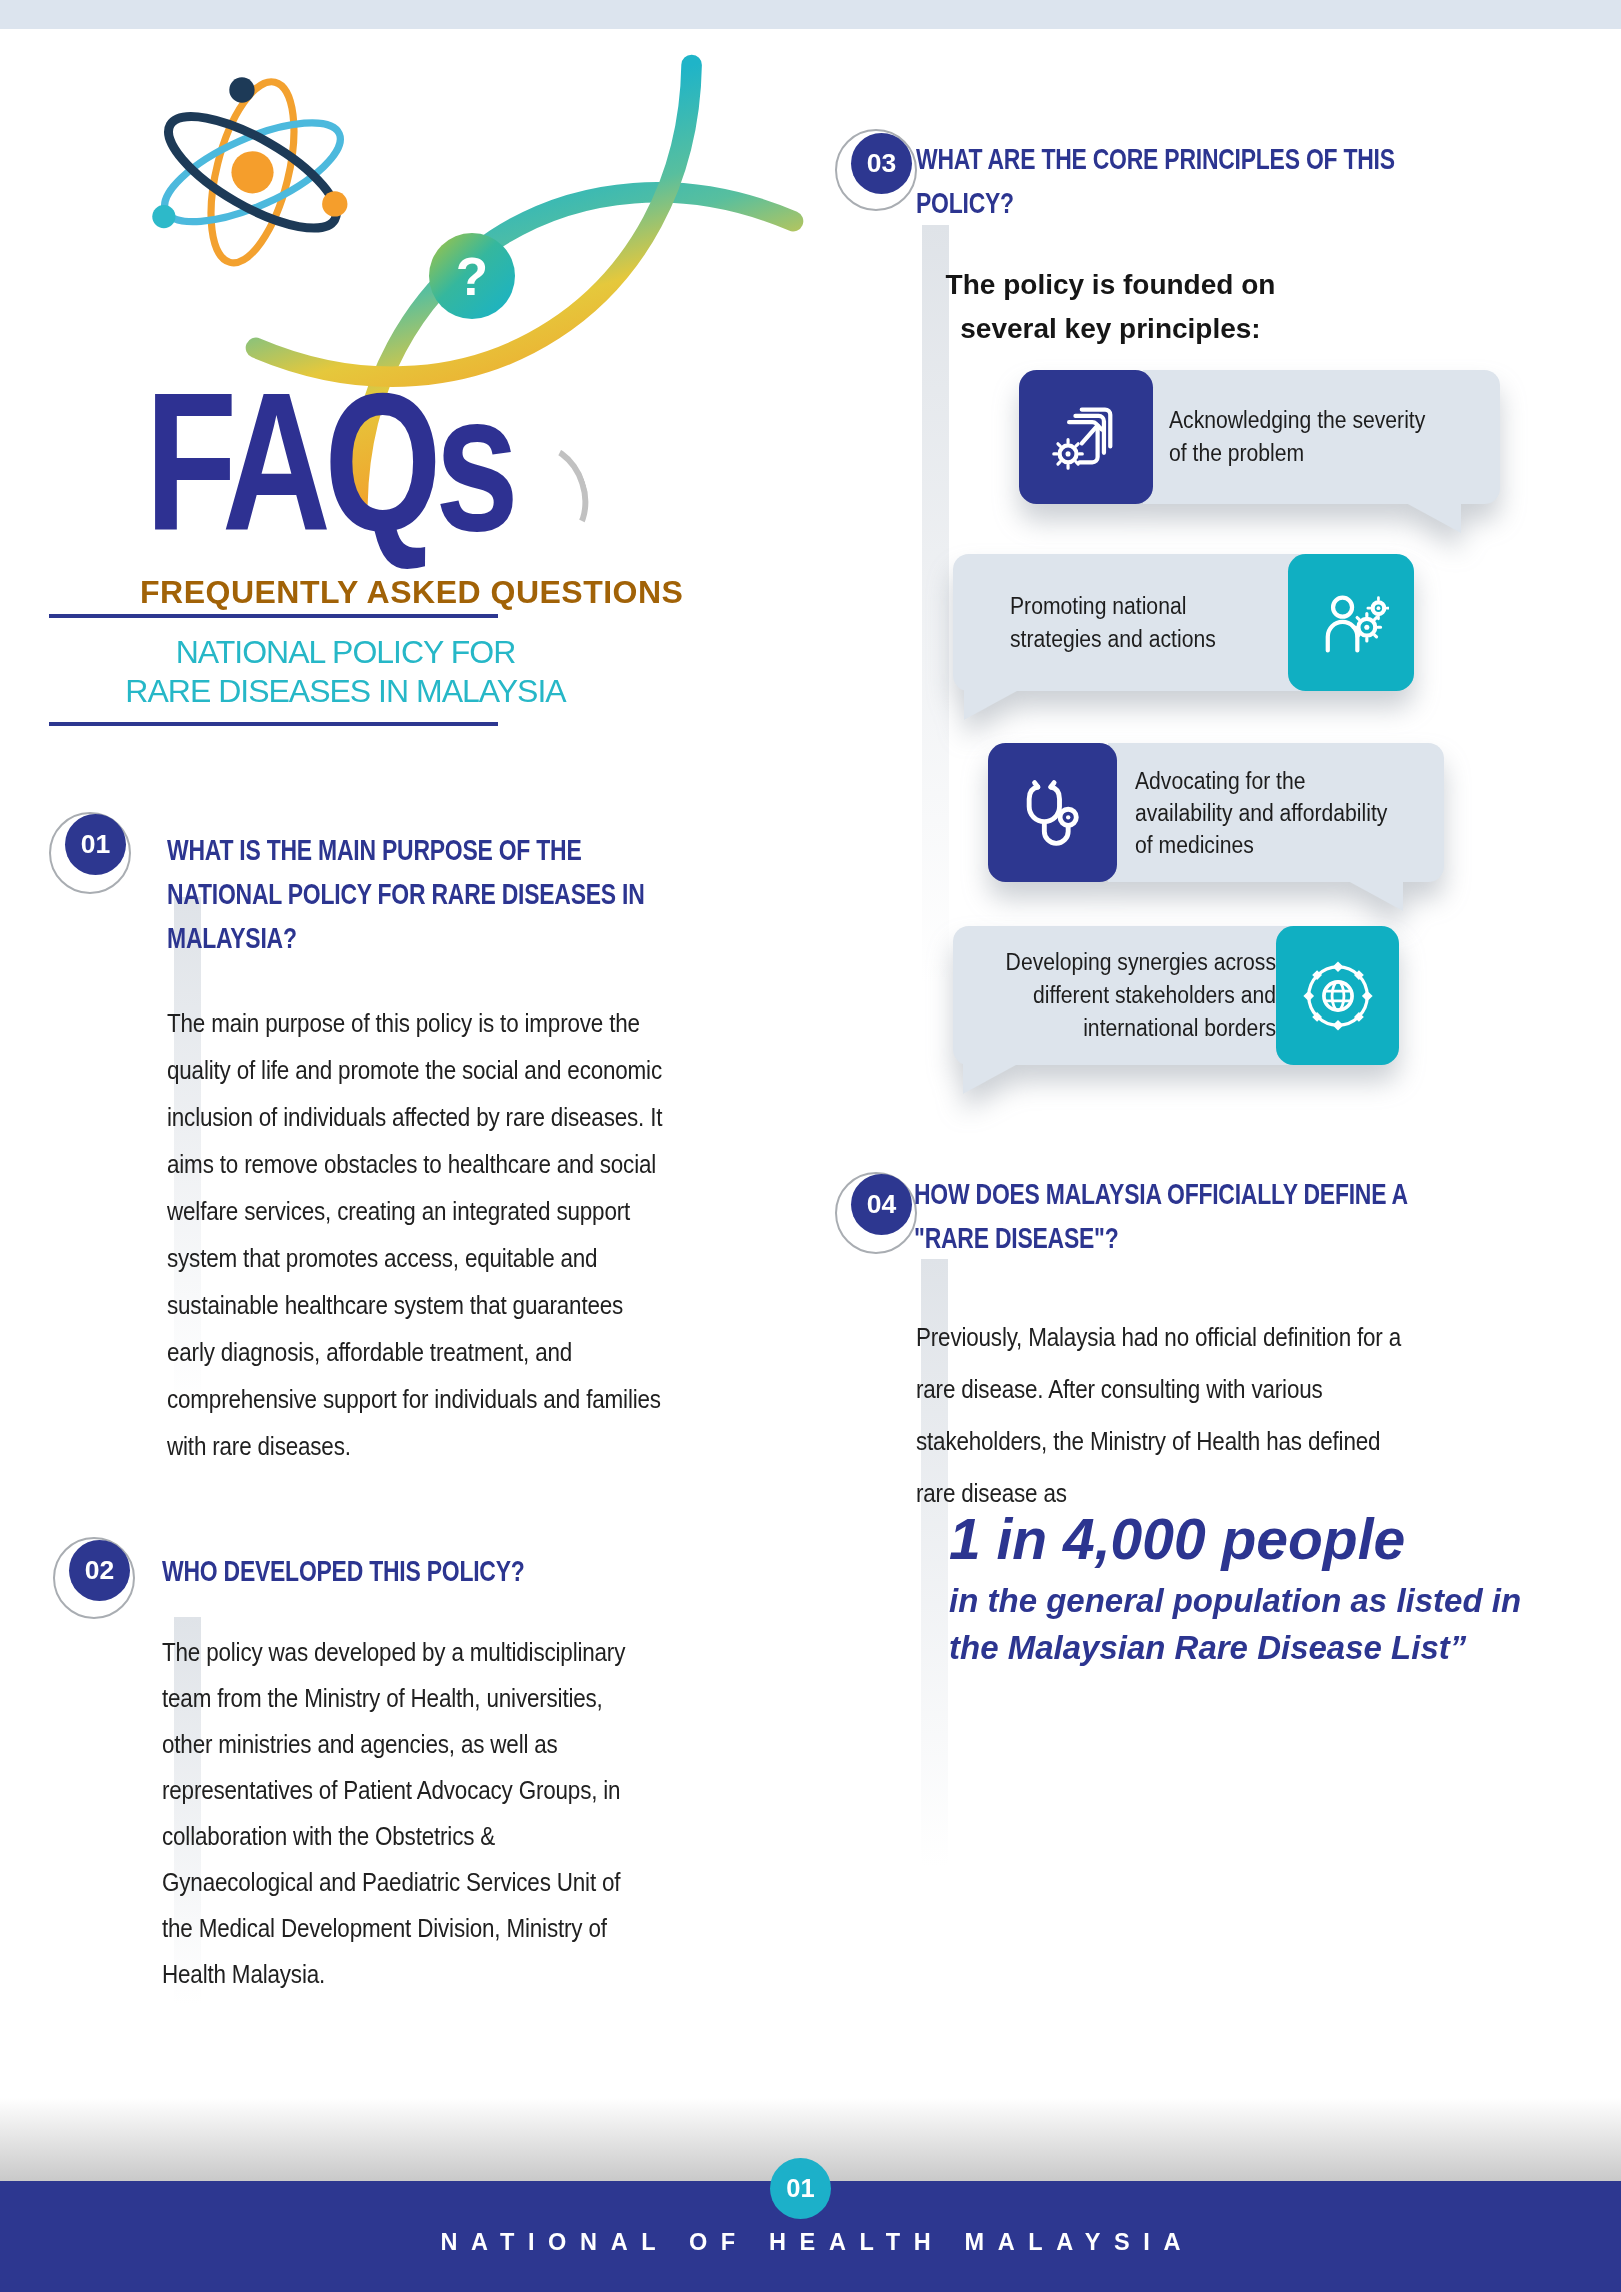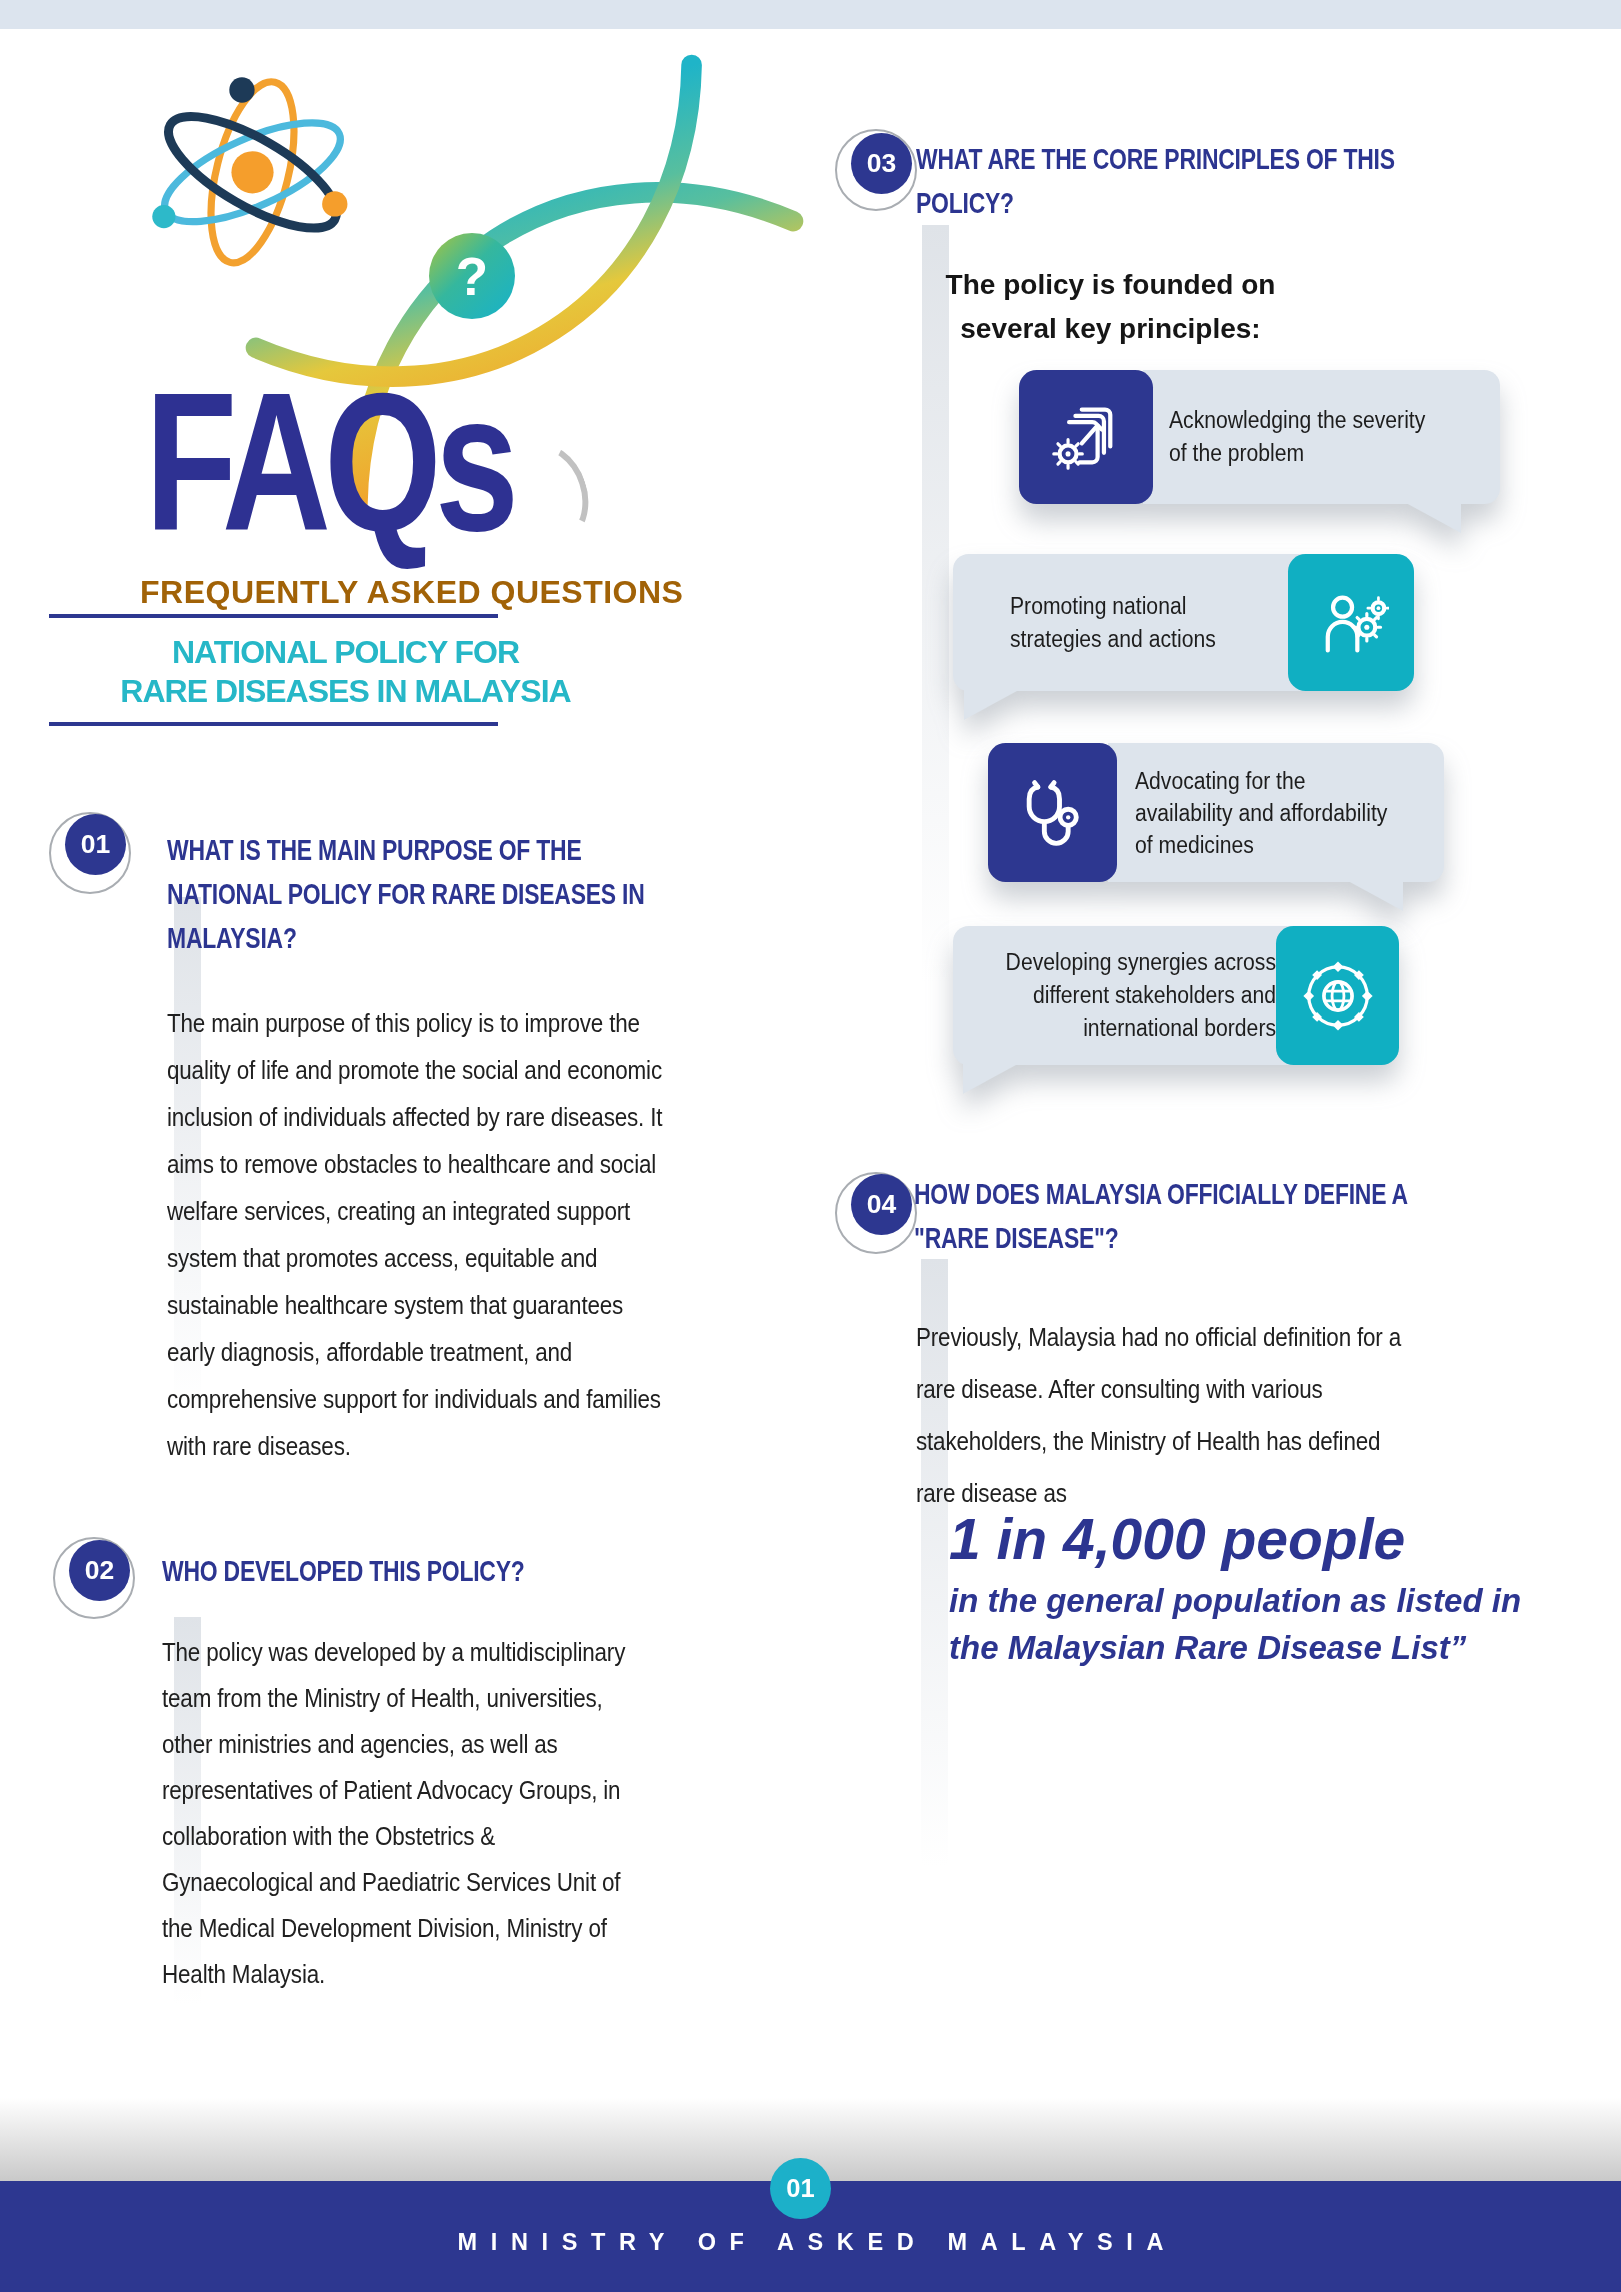--- a/index.html
+++ b/index.html
@@ -28,21 +28,21 @@
     left:510px;top:443px;width:65px;height:90px;border:6.9px solid transparent;
     border-right-color:#b7b7b7;border-radius:50%;transform:rotate(-18deg);opacity:.85;z-index:1;
   }
   .faq-sub{
     left:140px;top:574px;font-size:32px;font-weight:bold;color:#a16207;
     letter-spacing:0.5px;white-space:nowrap;
   }
   .rule{left:49px;width:449px;height:3.9px;background:#2d3790;}
   .rule1{top:614px;} .rule2{top:722px;}
   .policy{
-    left:81px;width:529px;text-align:center;color:#26b7c7;font-weight:bold;
+    left:81px;width:529px;text-align:center;color:#26b7c7;font-weight:normal;
     font-size:32px;line-height:39px;letter-spacing:-1px;white-space:nowrap;
   }
   .policy1{top:633px;} .policy2{top:672px;}
 
   
   .qbadge{
     width:61px;height:61px;border-radius:50%;background:#2d3790;color:#fff;
     display:flex;align-items:center;justify-content:center;font-weight:bold;font-size:26.5px;z-index:3;
   }
   .qring{width:78px;height:78px;border:2.5px solid #a9adb2;border-radius:50%;z-index:1;}
@@ -251,14 +251,14 @@
 <div class="abs qbody" style="left:916px;top:1311px;width:570px;line-height:52px;">Previously, Malaysia had no official definition for a rare disease. After consulting with various stakeholders, the Ministry of Health has defined rare disease as</div>
 
 <div class="abs quote">
   <span class="big">1 in 4,000 people</span>
   <span>in the general population as listed in the Malaysian Rare Disease List”</span>
 </div>
 
 <div class="abs foot-shadow"></div>
 <div class="abs foot-band"></div>
 <div class="abs foot-badge">01</div>
-<div class="abs foot-label">MINISTRY OF ASKED MALAYSIA</div>
+<div class="abs foot-label">NATIONAL OF HEALTH MALAYSIA</div>
 
 
 </body></html>

